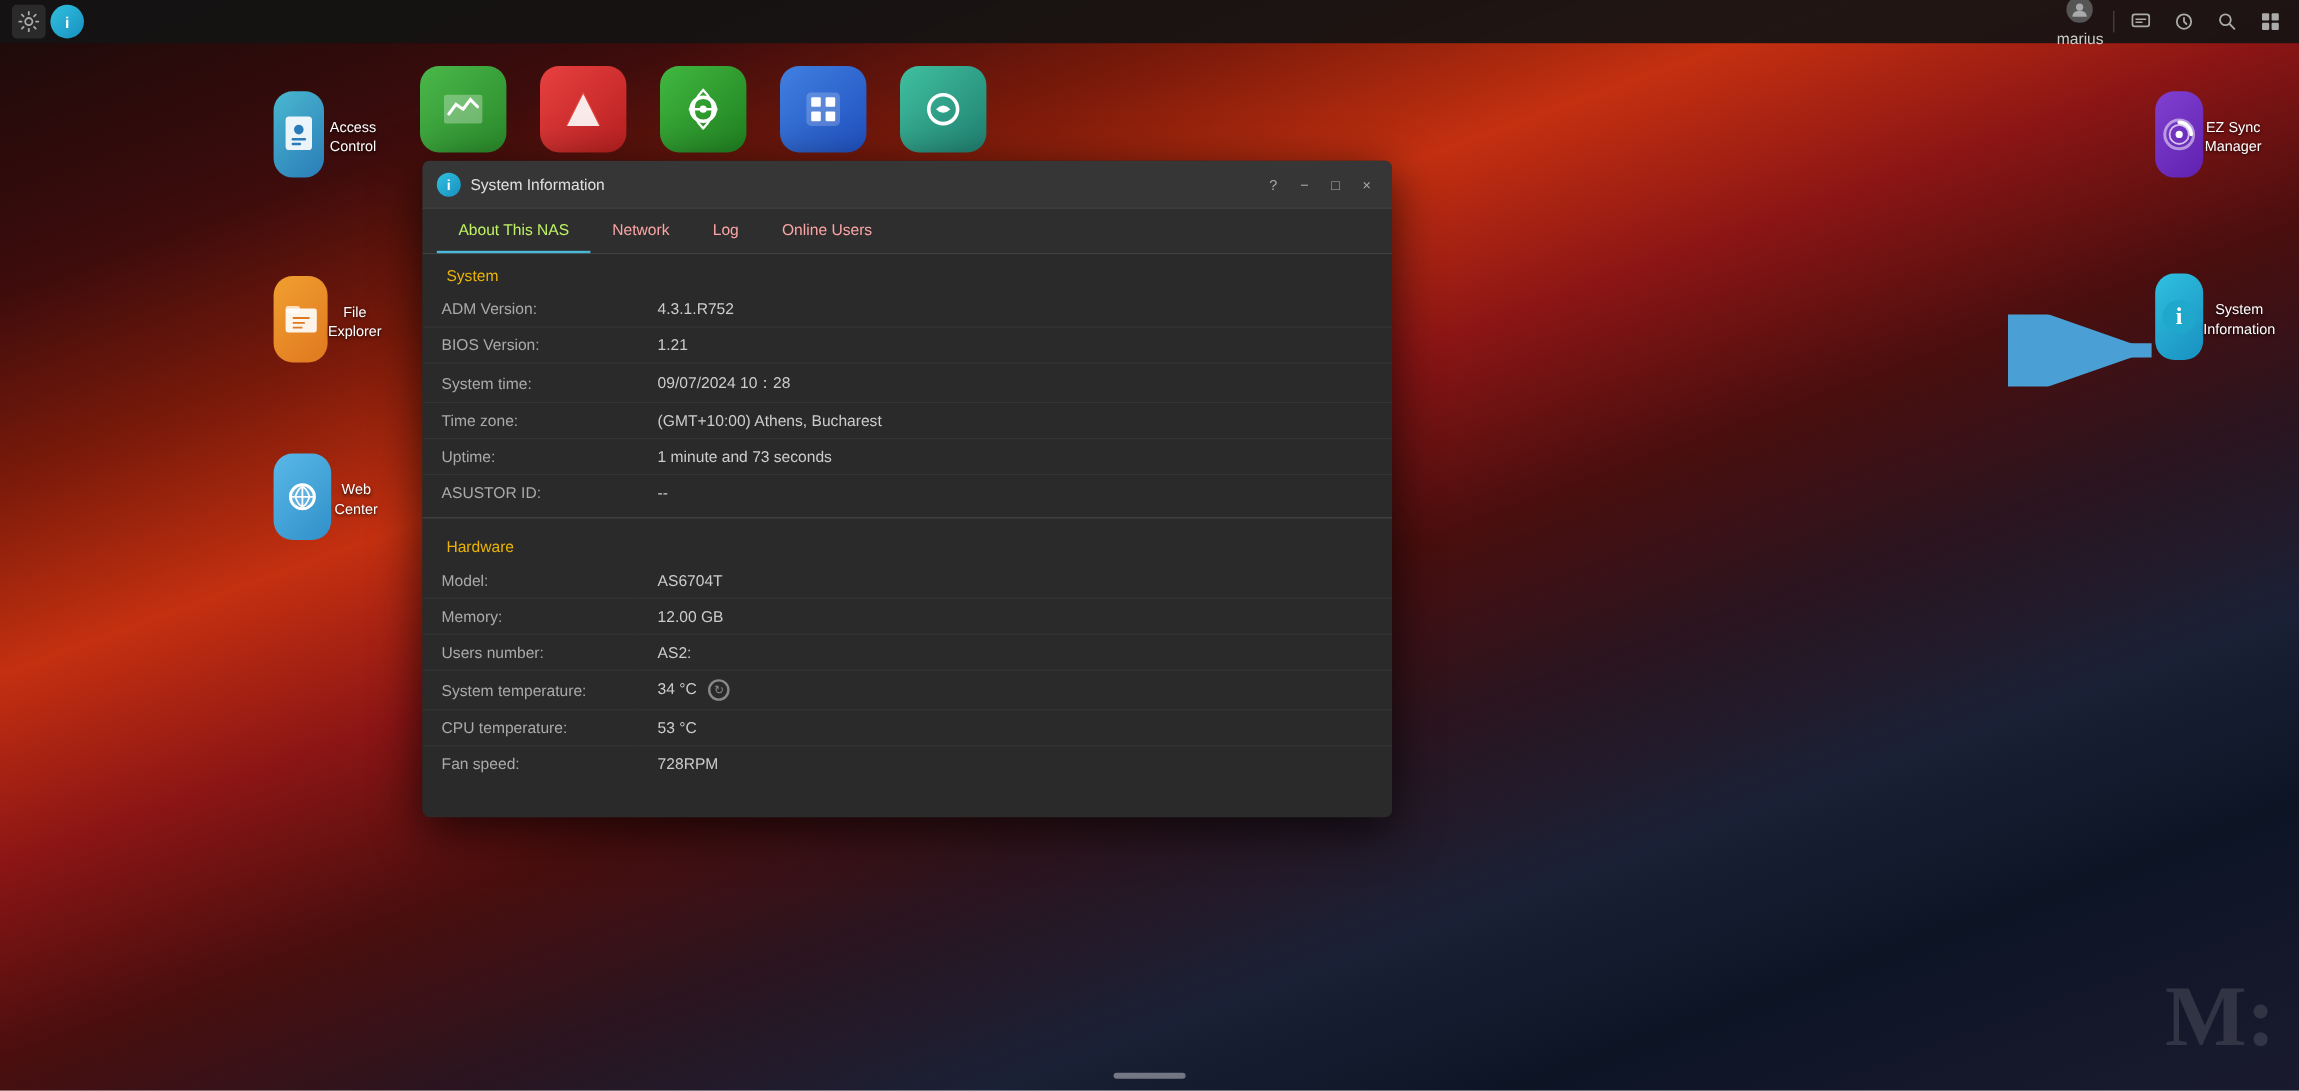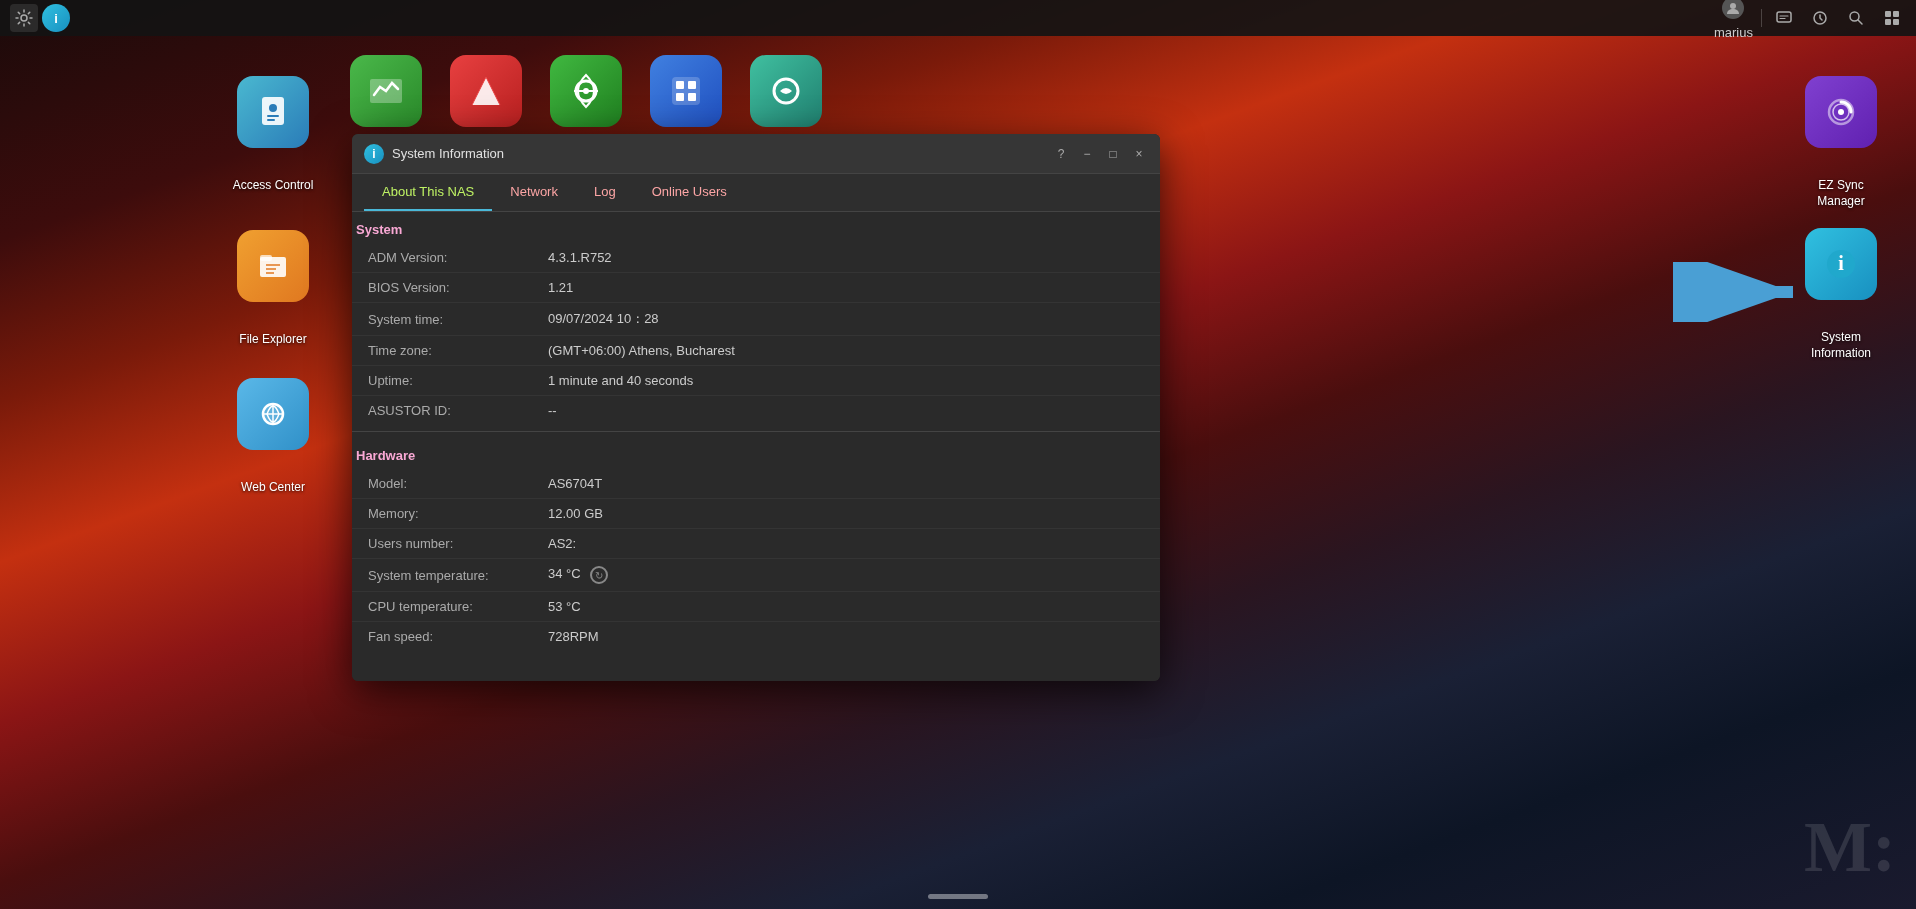--- a/index.html
+++ b/index.html
@@ -95,25 +95,24 @@
       justify-content: center;
       cursor: pointer;
       color: #ccc;
       font-size: 14px;
       border-radius: 4px;
     }
 
     .desktop-icon {
       position: absolute;
       display: flex;
-      flex-direction: column;
+      flex-direction: row;
       align-items: center;
       cursor: pointer;
       width: 90px;
-      gap: 24px;
     }
 
     .desktop-icon .icon-img {
       width: 72px;
       height: 72px;
       border-radius: 16px;
       display: flex;
       align-items: center;
       justify-content: center;
       font-size: 30px;
@@ -261,23 +260,23 @@
 
     
     .window-content {
       padding: 0;
       background: #2a2a2a;
       color: #ccc;
       font-size: 13px;
     }
 
     .section-header {
-      padding: 10px 16px 6px 4px;
-      color: #f9a8d4;
-      font-weight: bold;
+      padding: 10px 16px 6px 20px;
+      color: #eab308;
+      font-weight: normal;
       font-size: 13px;
     }
 
     .info-table {
       width: 100%;
       border-collapse: collapse;
     }
 
     .info-table tr {
       border-bottom: 1px solid rgba(255,255,255,0.05);
@@ -578,25 +577,25 @@
       <tr>
         <td>BIOS Version:</td>
         <td>1.21</td>
       </tr>
       <tr>
         <td>System time:</td>
         <td>09/07/2024  10：28</td>
       </tr>
       <tr>
         <td>Time zone:</td>
-        <td>(GMT+06:00) Athens, Bucharest</td>
+        <td>(GMT+10:00) Athens, Bucharest</td>
       </tr>
       <tr>
         <td>Uptime:</td>
-        <td>1 minute and 40 seconds</td>
+        <td>1 minute and 73 seconds</td>
       </tr>
       <tr>
         <td>ASUSTOR ID:</td>
         <td>--</td>
       </tr>
     </tbody>
       </table>
 
     <hr class="section-divider">
 

